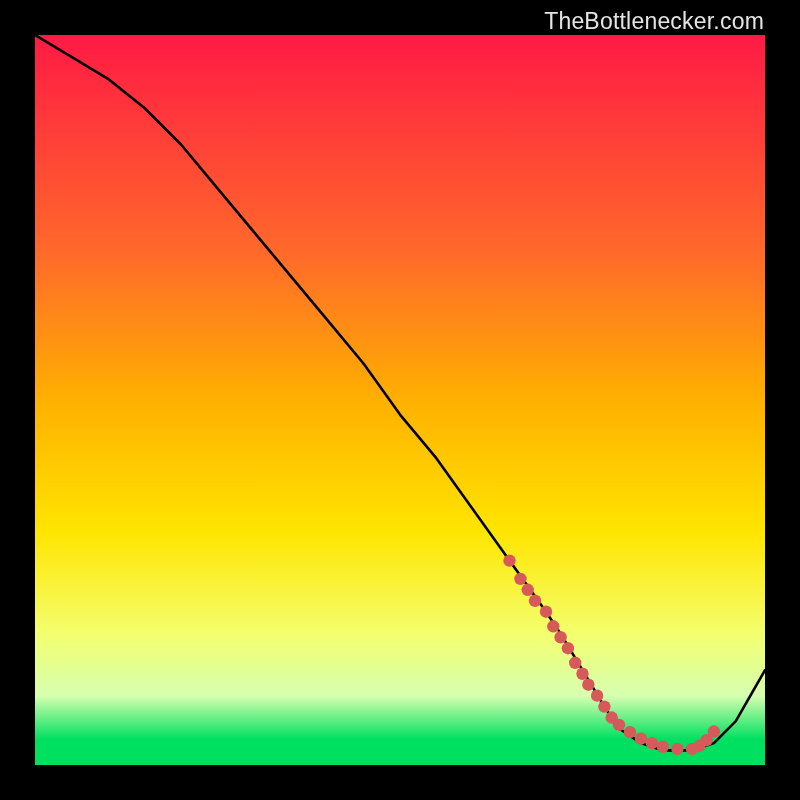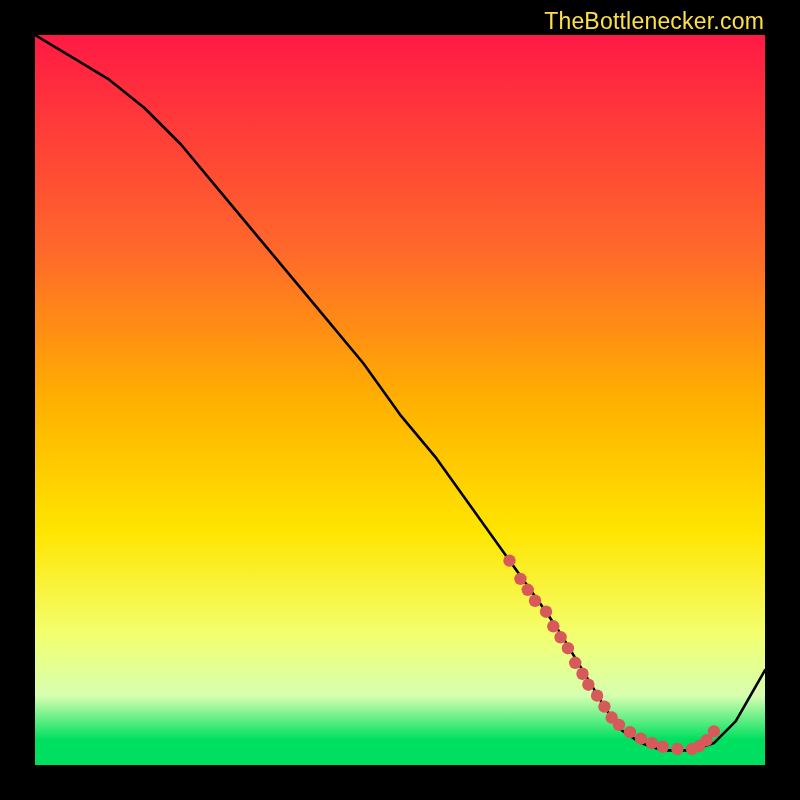--- a/index.html
+++ b/index.html
@@ -31,21 +31,21 @@
   svg.overlay {
     position: absolute;
     inset: 0;
     width: 730px;
     height: 730px;
   }
   .watermark {
     position: absolute;
     top: 8px;
     right: 36px;
-    color: #fde047;
+    color: #e5e5e5;
     font-size: 23px;
     letter-spacing: 0.2px;
     font-weight: 400;
     user-select: none;
   }
 </style>
 </head>
 <body>
 
 <div class="stage">

